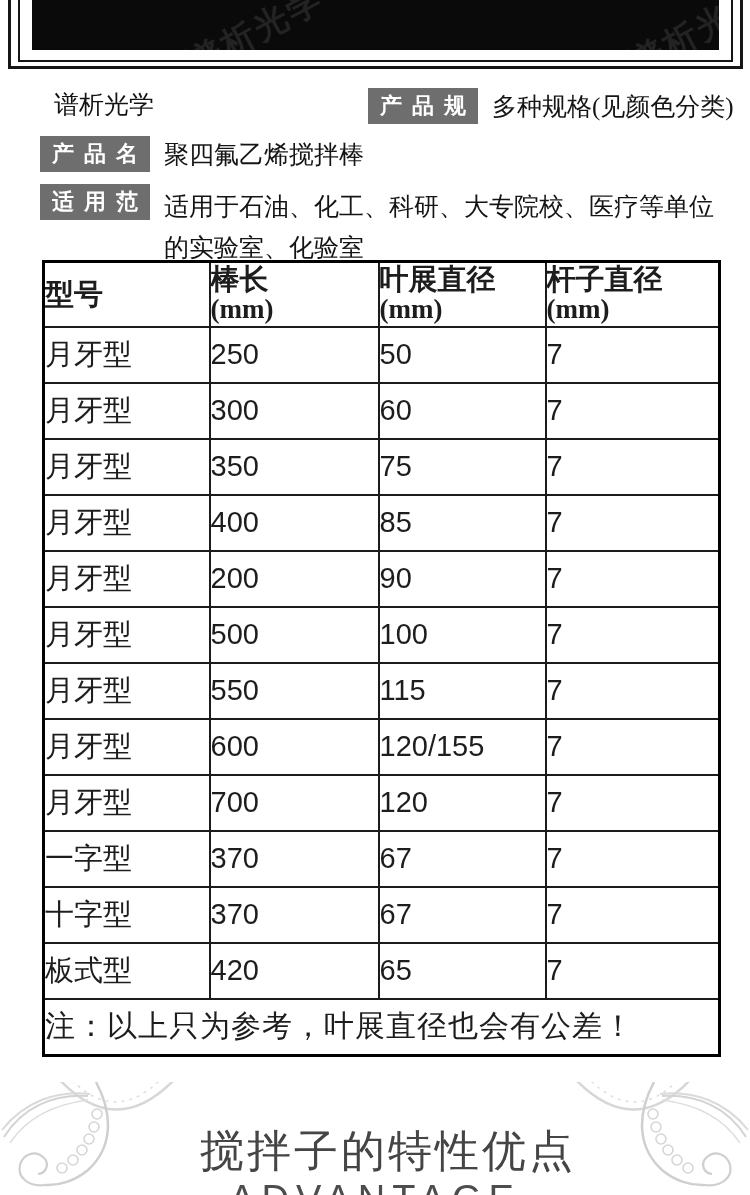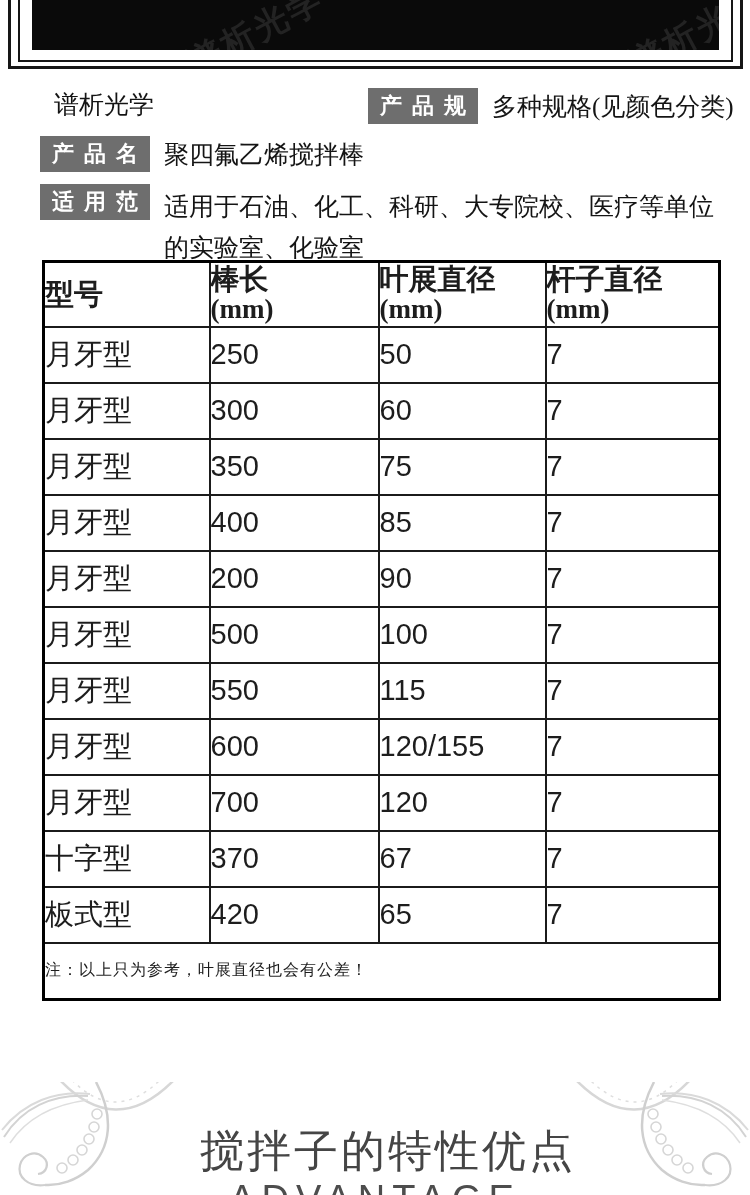--- a/index.html
+++ b/index.html
@@ -56,21 +56,21 @@
     color:#1d1d1d; overflow:hidden;
   }
   .spec-table thead th {
     height:65px; font-family:"Liberation Serif","DejaVu Serif",serif;
     font-weight:bold; font-size:29px; line-height:1.08;
   }
   .th-unit { display:block; font-size:27px; font-weight:bold; }
   .spec-table tbody td { height:56px; font-size:29px; font-weight:400; }
   .spec-table tfoot td {
     height:57px; font-family:Liberation Sans, sans-serif;
-    font-size:16px; letter-spacing:1px;
+    font-size:30px; letter-spacing:1px;
   }
 
   
   .adv-title {
     position:absolute; top:1122px; left:0; width:100%;
     text-align:center; font-size:44px; font-weight:200; color:#454545;
     letter-spacing:3px;
     padding-left:26px;
   }
   .adv-sub {
@@ -183,20 +183,26 @@
         <tr>
           <td>月牙型</td>
           <td>600</td>
           <td>120/155</td>
           <td>7</td>
         </tr>
         <tr>
           <td>月牙型</td>
           <td>700</td>
           <td>120</td>
+          <td>7</td>
+        </tr>
+        <tr>
+          <td>一字型</td>
+          <td>370</td>
+          <td>67</td>
           <td>7</td>
         </tr>
         <tr>
           <td>十字型</td>
           <td>370</td>
           <td>67</td>
           <td>7</td>
         </tr>
         <tr>
           <td>板式型</td>

